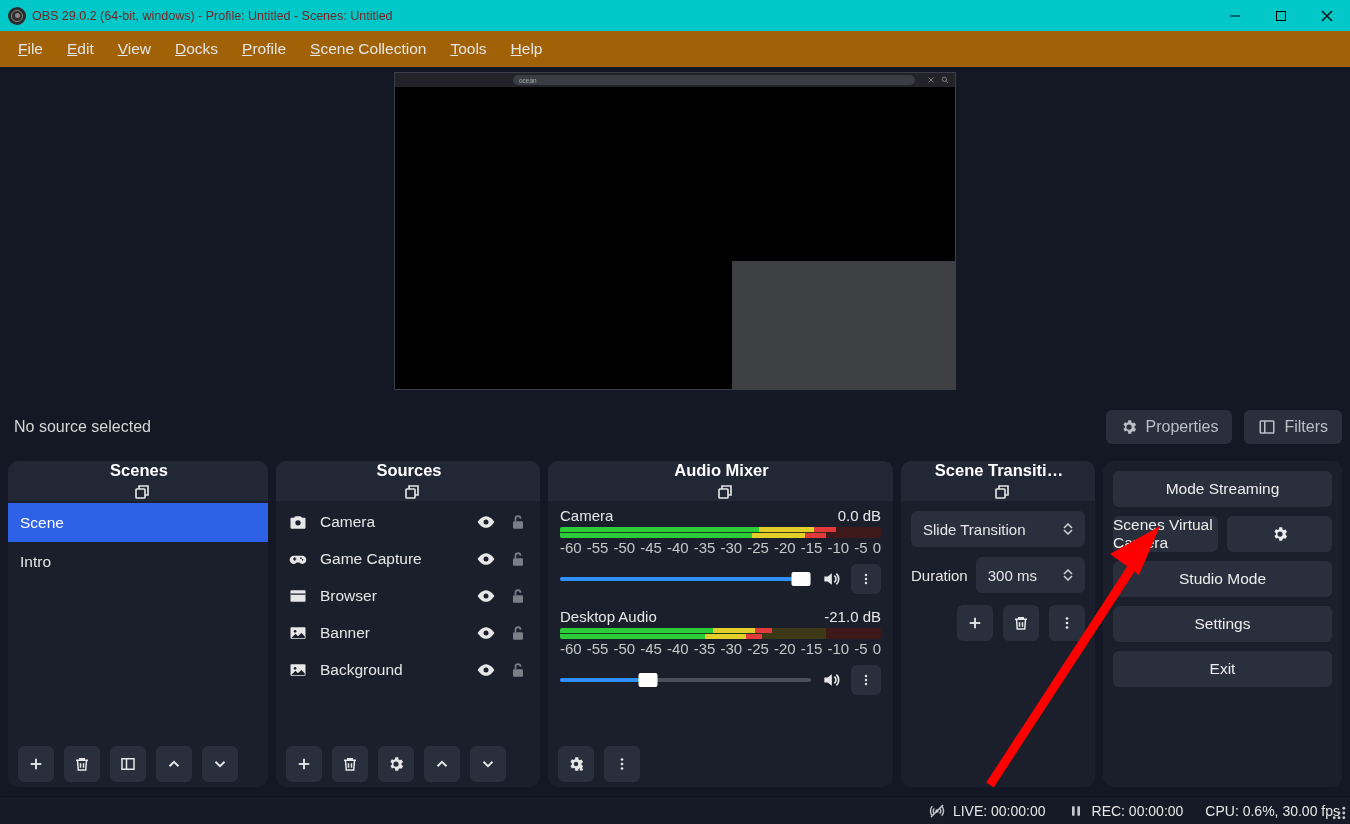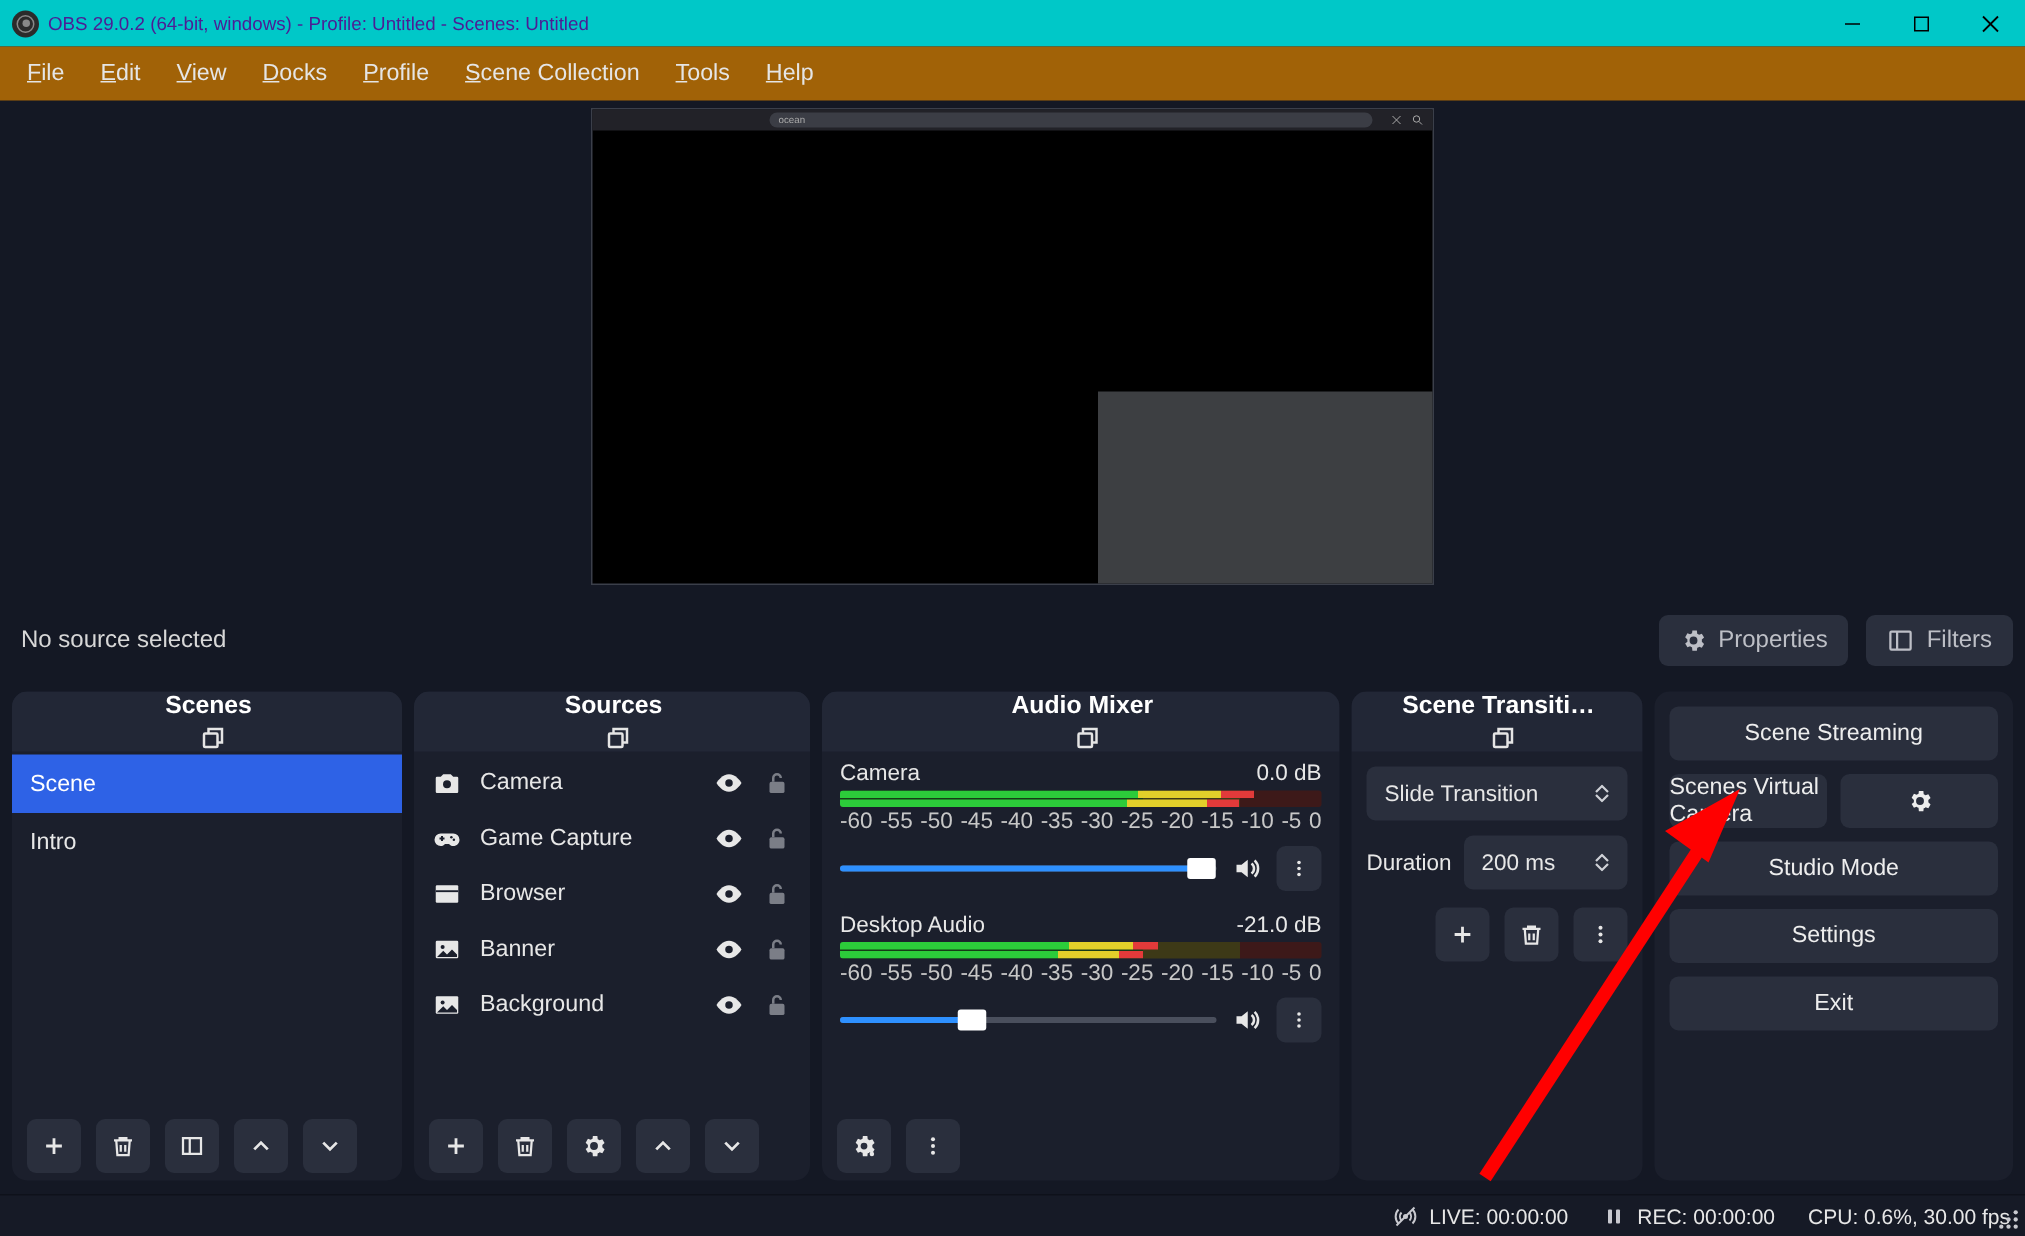--- a/index.html
+++ b/index.html
@@ -1,19 +1,19 @@
 <!DOCTYPE html>
 <html><head>
 <meta charset="utf-8">
 <style>
 * { margin: 0; padding: 0; box-sizing: border-box; font-family: "Segoe UI", Arial, sans-serif; }
 body { width: 1350px; height: 824px; background: #141824; color: #e7e7e7; overflow: hidden; position: relative; }
 
 
-.titlebar { height: 31px; background: #00C8C8; display: flex; align-items: center; justify-content: space-between; padding: 0 0 0 8px; color: #4c1d95; }
+.titlebar { height: 31px; background: #00C8C8; display: flex; align-items: center; justify-content: space-between; padding: 0 0 0 8px; color: #7f1d1d; }
 .titlebar-left { display: flex; align-items: center; gap: 6px; font-size: 12.5px; }
 .obs-icon { width: 18px; height: 18px; border-radius: 50%; background: #2b2b2b; display: flex; align-items: center; justify-content: center; position:relative; }
 .obs-icon::before { content:""; width:10px; height:10px; border:1px solid #888; border-radius:50%; position:absolute;}
 .obs-icon::after{content:""; width:5px;height:5px; border-radius:50%; background:#888; position:absolute;}
 .titlebar-right { display: flex; }
 .titlebar-btn { width: 46px; height: 31px; display: flex; align-items: center; justify-content: center; color: #000; }
 .titlebar-btn svg { width: 12px; height: 12px; }
 
 
 .menubar { height: 36px; background: #a16207; display: flex; align-items: center; padding: 0 6px; gap: 0; }
@@ -502,21 +502,21 @@
               <polyline points="1,5 5,1 9,5" fill="none" stroke="currentColor" stroke-width="1.5"></polyline>
             </svg>
           <svg viewBox="0 0 10 6">
               <polyline points="1,1 5,5 9,1" fill="none" stroke="currentColor" stroke-width="1.5"></polyline>
             </svg>
         </span>
       </div>
       <div class="dur-row">
         <span>Duration</span>
         <div class="select-box dur-input">
-          <span>200 ms</span>
+          <span>300 ms</span>
           <span class="spinner">
             <svg viewBox="0 0 10 6">
                 <polyline points="1,5 5,1 9,5" fill="none" stroke="currentColor" stroke-width="1.5"></polyline>
               </svg>
             <svg viewBox="0 0 10 6">
                 <polyline points="1,1 5,5 9,1" fill="none" stroke="currentColor" stroke-width="1.5"></polyline>
               </svg>
           </span>
         </div>
       </div>
@@ -539,21 +539,21 @@
               <circle cx="12" cy="18" r="1.8"></circle>
             </svg>
           </div>
       </div>
     </div>
   </div>
 
   <div class="dock dock-controls">
     <div class="ctrl-body">
       <div class="ctrl-btn">
-          <span>Scene Streaming</span>
+          <span>Mode Streaming</span>
         </div>
       <div class="ctrl-row">
         <div class="ctrl-btn">
             <span>Scenes Virtual Camera</span>
           </div>
         <div class="ctrl-btn ctrl-gear">
             <svg viewBox="0 0 24 24" fill="currentColor" width="18" height="18">
               <path d="M19.4 13a7.5 7.5 0 000-2l2-1.6-2-3.4-2.4.9a7.6 7.6 0 00-1.7-1L15 3h-4l-.3 2.5a7.6 7.6 0 00-1.7 1l-2.4-.9-2 3.4L6.6 11a7.5 7.5 0 000 2l-2 1.6 2 3.4 2.4-.9a7.6 7.6 0 001.7 1L11 21h4l.3-2.5a7.6 7.6 0 001.7-1l2.4.9 2-3.4zM12 15.5A3.5 3.5 0 1115.5 12 3.5 3.5 0 0112 15.5z"></path>
             </svg>
           </div>

